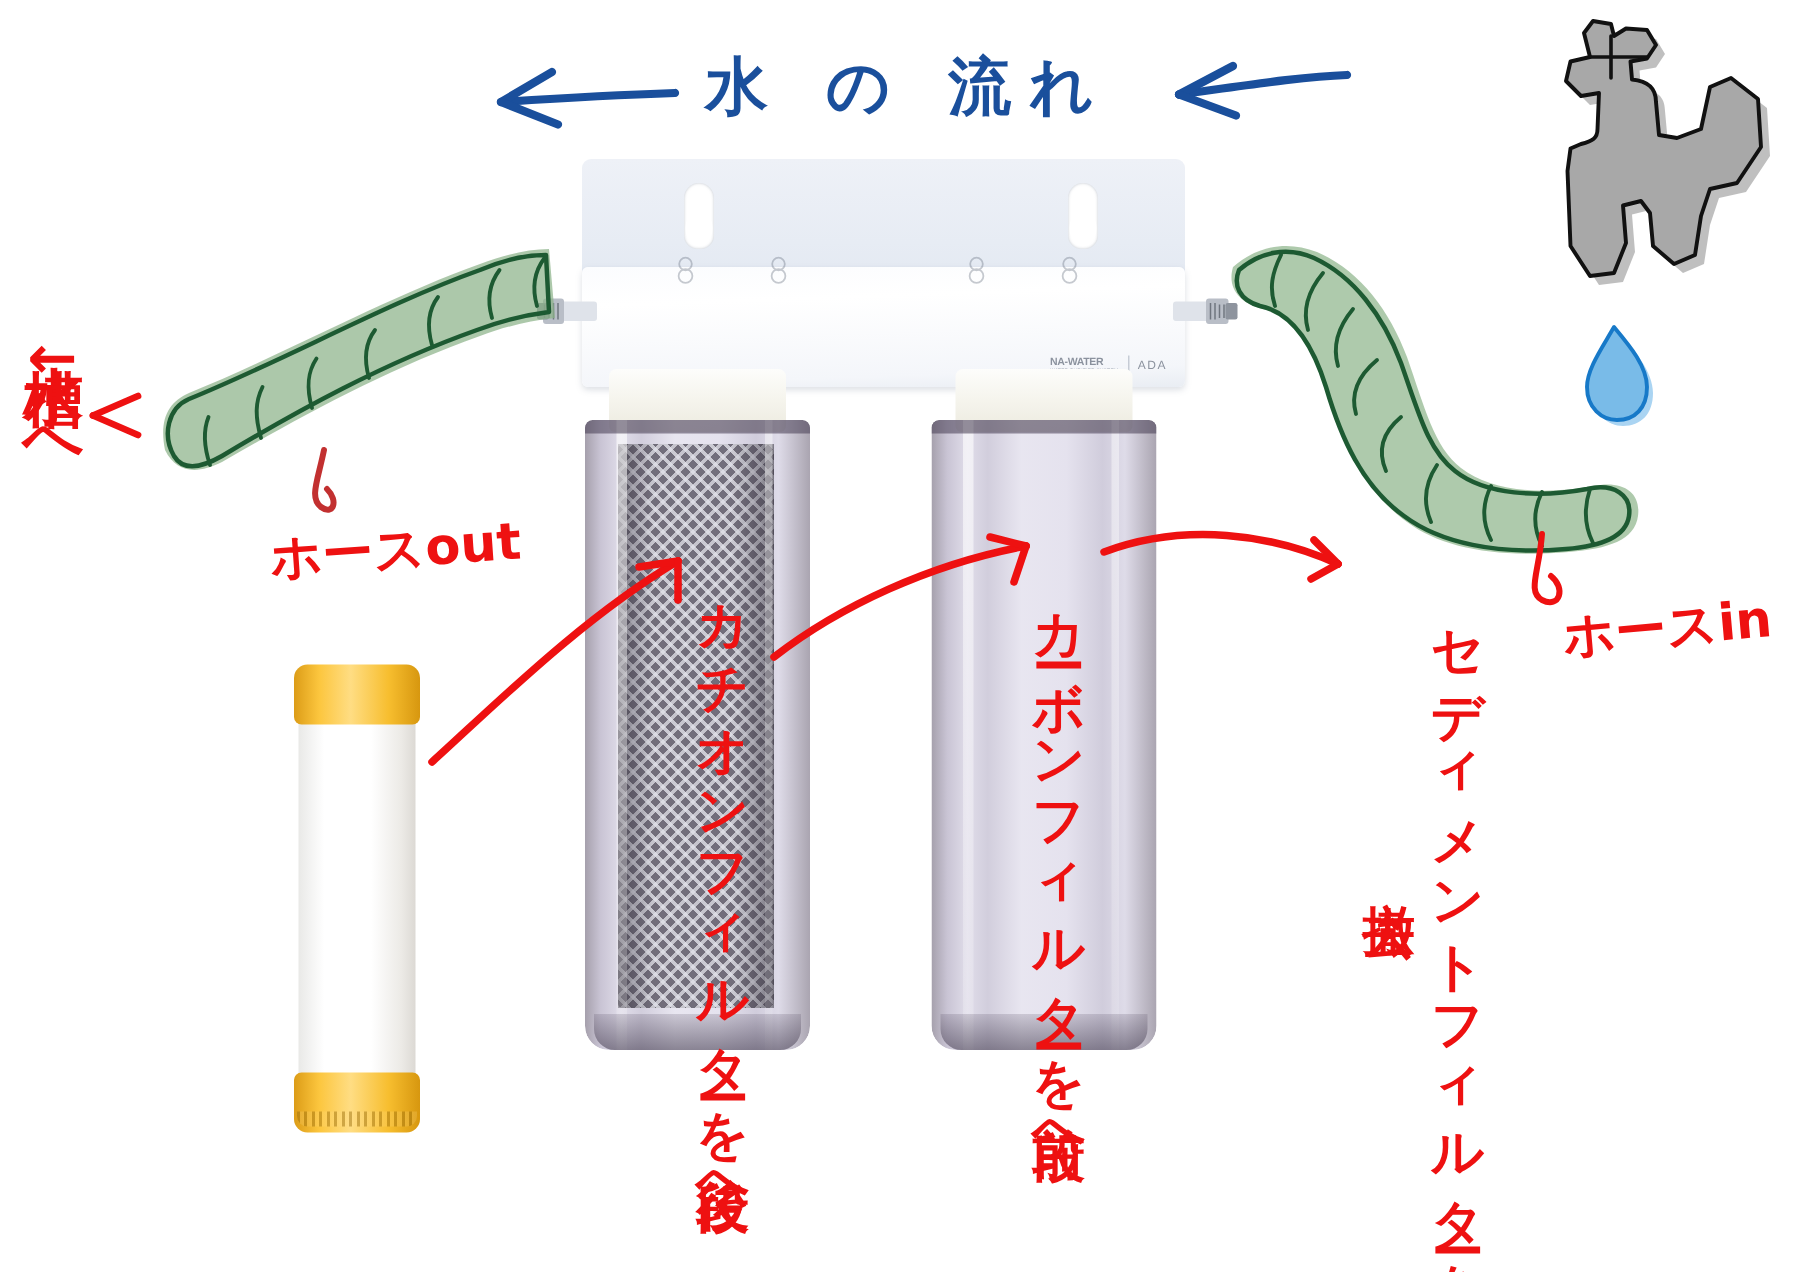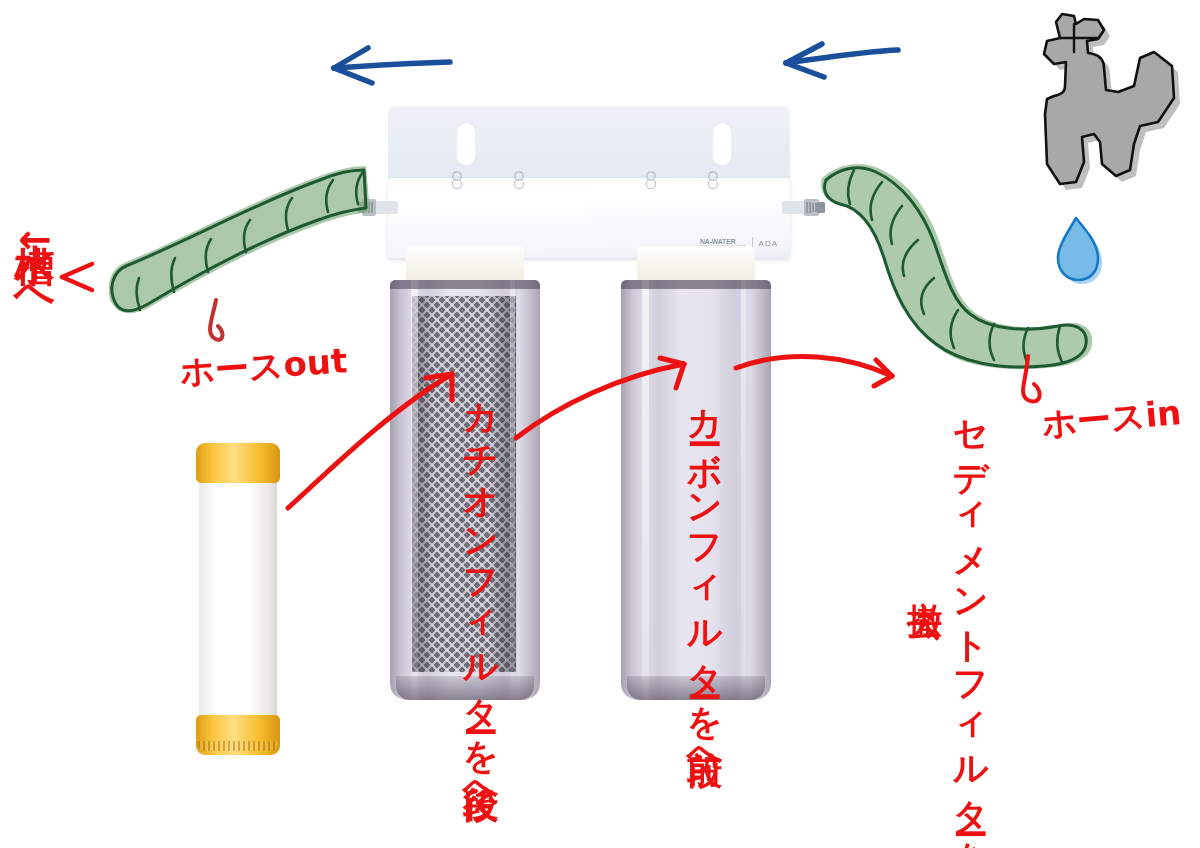--- a/index.html
+++ b/index.html
@@ -461,20 +461,21 @@
     <path d="M216 300 C 212 320, 206 332, 214 338 C 222 344, 226 334, 218 326" stroke="#c23030" stroke-width="4" fill="none" stroke-linecap="round"></path>
 
     <path d="M1028 356 C 1026 382, 1018 394, 1028 400 C 1040 406, 1044 392, 1034 384" stroke="#ee1111" stroke-width="4" fill="none" stroke-linecap="round"></path>
 
     <g stroke="#ee1111" stroke-width="4.5" fill="none" stroke-linecap="round" stroke-linejoin="round">
       <path d="M92 290 L 62 277"></path>
       <path d="M92 264 L 62 277"></path>
     </g>
   </svg>
 
+  <div class="htext blue" style="left:470px; top:30px; font-size:42px; letter-spacing:12px;">水 の 流れ</div>
 
   <div class="vtext red" style="left:14px; top:212px; font-size:40px; height:180px;">水槽←へ</div>
 
   <div class="htext red" style="left:180px; top:344px; font-size:34px; transform:rotate(-4deg);">ホースout</div>
 
   <div class="htext red" style="left:1042px; top:396px; font-size:34px; transform:rotate(-5deg);">ホースin</div>
 
   <div class="vtext red" style="left:462px; top:378px; font-size:35px;">カチオンフィルターを後段へ</div>
 
   <div class="vtext red" style="left:686px; top:384px; font-size:35px;">カーボンフィルターを前段へ</div>

